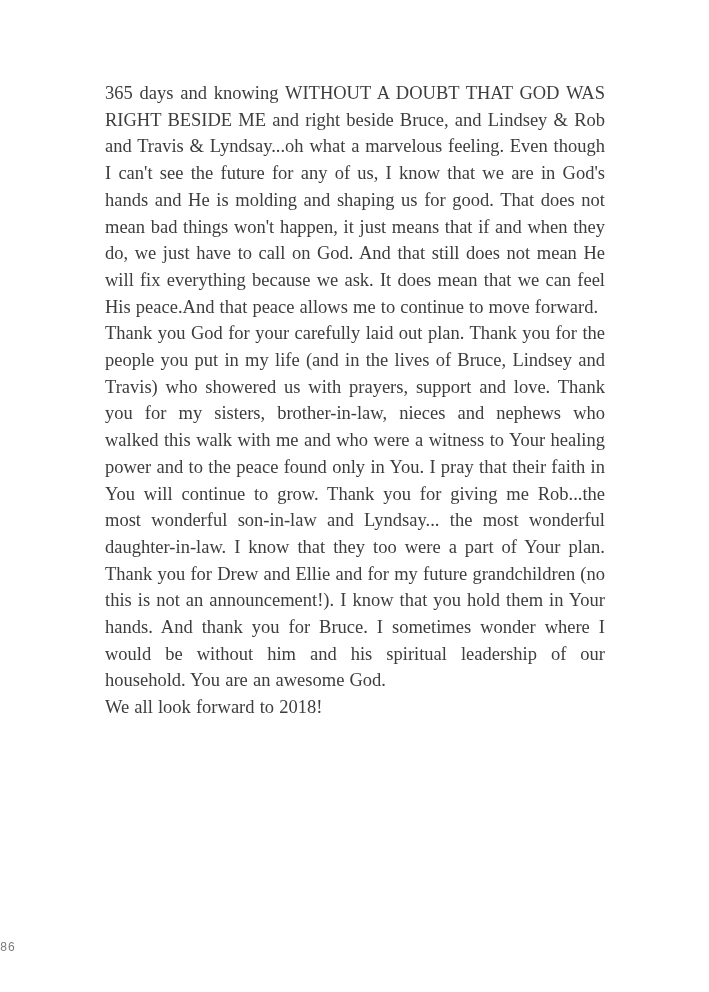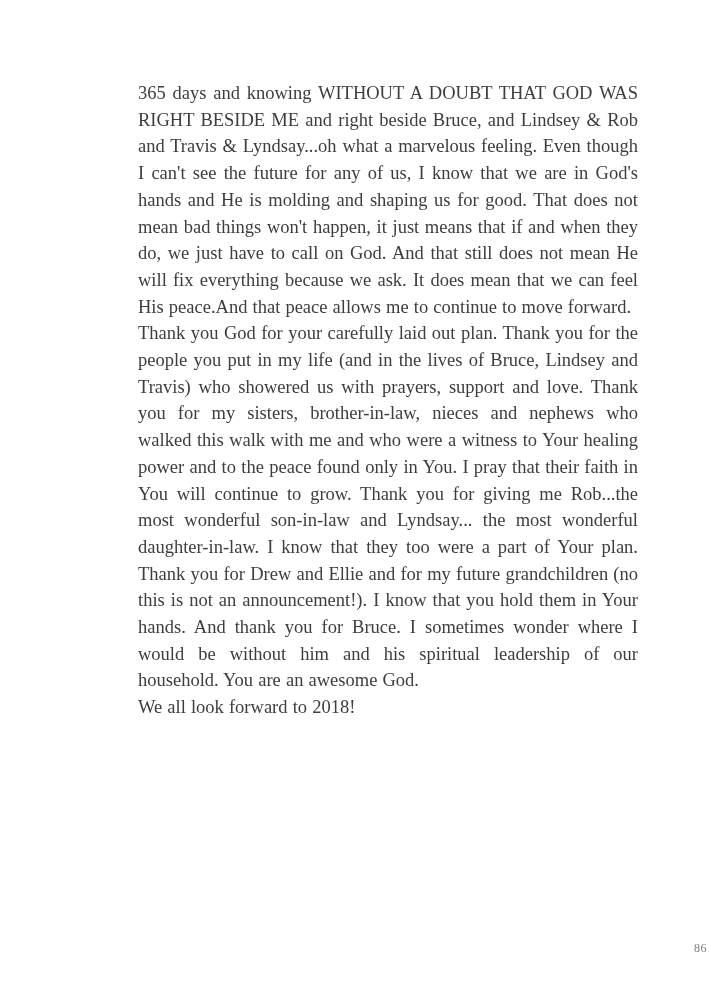--- a/index.html
+++ b/index.html
@@ -7,21 +7,20 @@
     padding: 0;
     background: #ffffff;
   }
   .page {
     position: relative;
     width: 674px;
     height: 992px;
     background: #ffffff;
     overflow: hidden;
     font-family: "Liberation Serif", "DejaVu Serif", serif;
-    margin-left: 33px;
   }
   .text-block {
     position: absolute;
     left: 105px;
     top: 80px;
     width: 500px;
     color: #3d3d3d;
   }
   .text-block p {
     margin: 0;
@@ -29,24 +28,25 @@
     line-height: 26.7px;
     text-align: justify;
     text-justify: inter-word;
     word-spacing: 0.5px;
   }
   .page-number {
     position: absolute;
     left: 0;
     right: 0;
     top: 941px;
-    text-align: right;
+    text-align: left;
     font-size: 12px;
     color: #7a7a7a;
     letter-spacing: 0.5px;
+    font-family: Liberation Mono, monospace;
   }
 </style>
 </head>
 <body>
 
 <div class="page">
   <div class="text-block">
     <p>365 days and knowing WITHOUT A DOUBT THAT GOD WAS RIGHT BESIDE ME and right beside Bruce, and Lindsey &amp; Rob and Travis &amp; Lyndsay...oh what a marvelous feeling. Even though I can't see the future for any of us, I know that we are in God's hands and He is molding and shaping us for good.  That does not mean bad things won't happen, it just means that if and when they do, we just have to call on God. And that still does not mean He will fix everything because we ask. It does mean that we can feel His peace.And that peace allows me to continue to move forward.</p>
     <p>Thank you God for your carefully laid out plan. Thank you for the people you put in my life (and in the lives of Bruce, Lindsey and Travis) who showered us with prayers, support and love. Thank you for my sisters, brother-in-law, nieces and nephews who walked this walk with me and who were a witness to Your healing power and to the peace found only in You.  I pray that their faith in You will continue to grow.  Thank you for giving me Rob...the most wonderful son-in-law and Lyndsay... the most wonderful daughter-in-law.  I know that they too were a part of Your plan.  Thank you for Drew and Ellie and for my future grandchildren (no this is not an announcement!).  I know that you hold them in Your hands.  And thank you for Bruce. I sometimes wonder where I would be without him and his spiritual leadership of our household.  You are an awesome God.</p>
     <p>We all look forward to 2018!</p>

